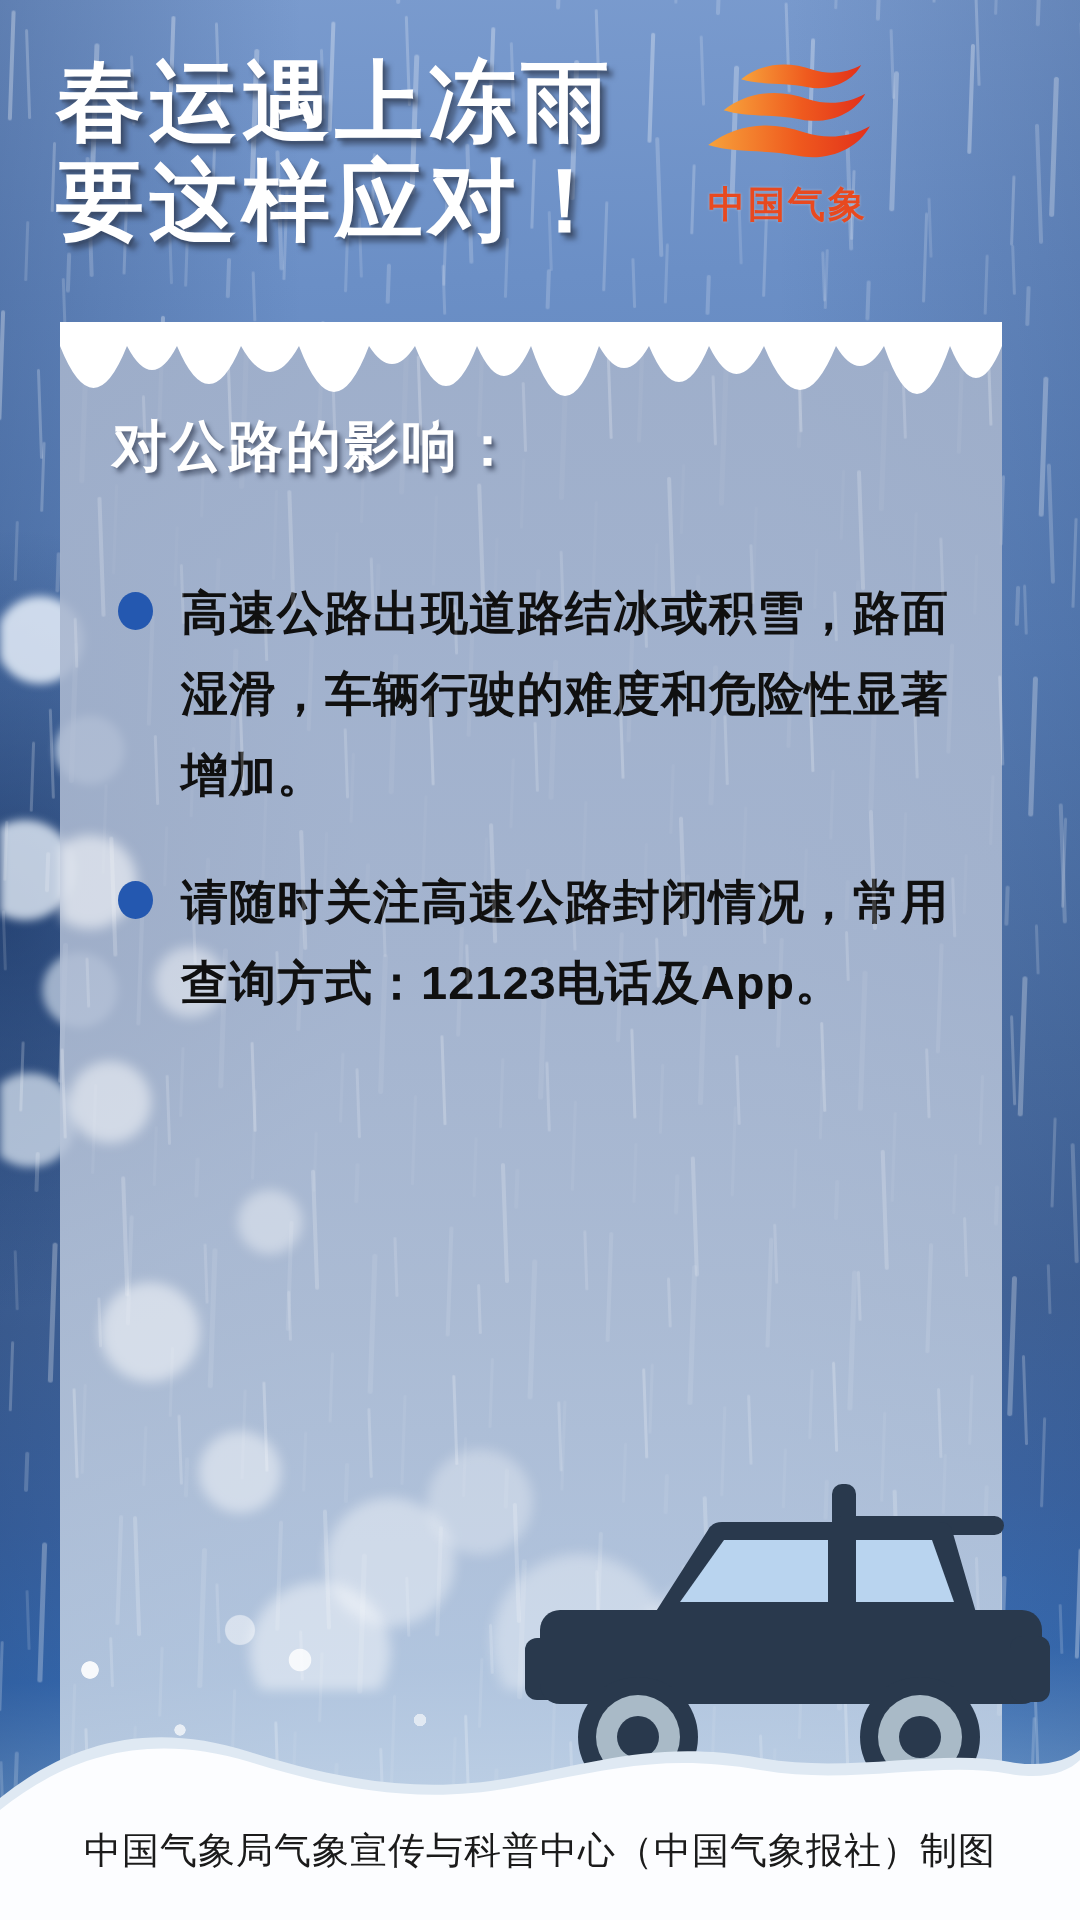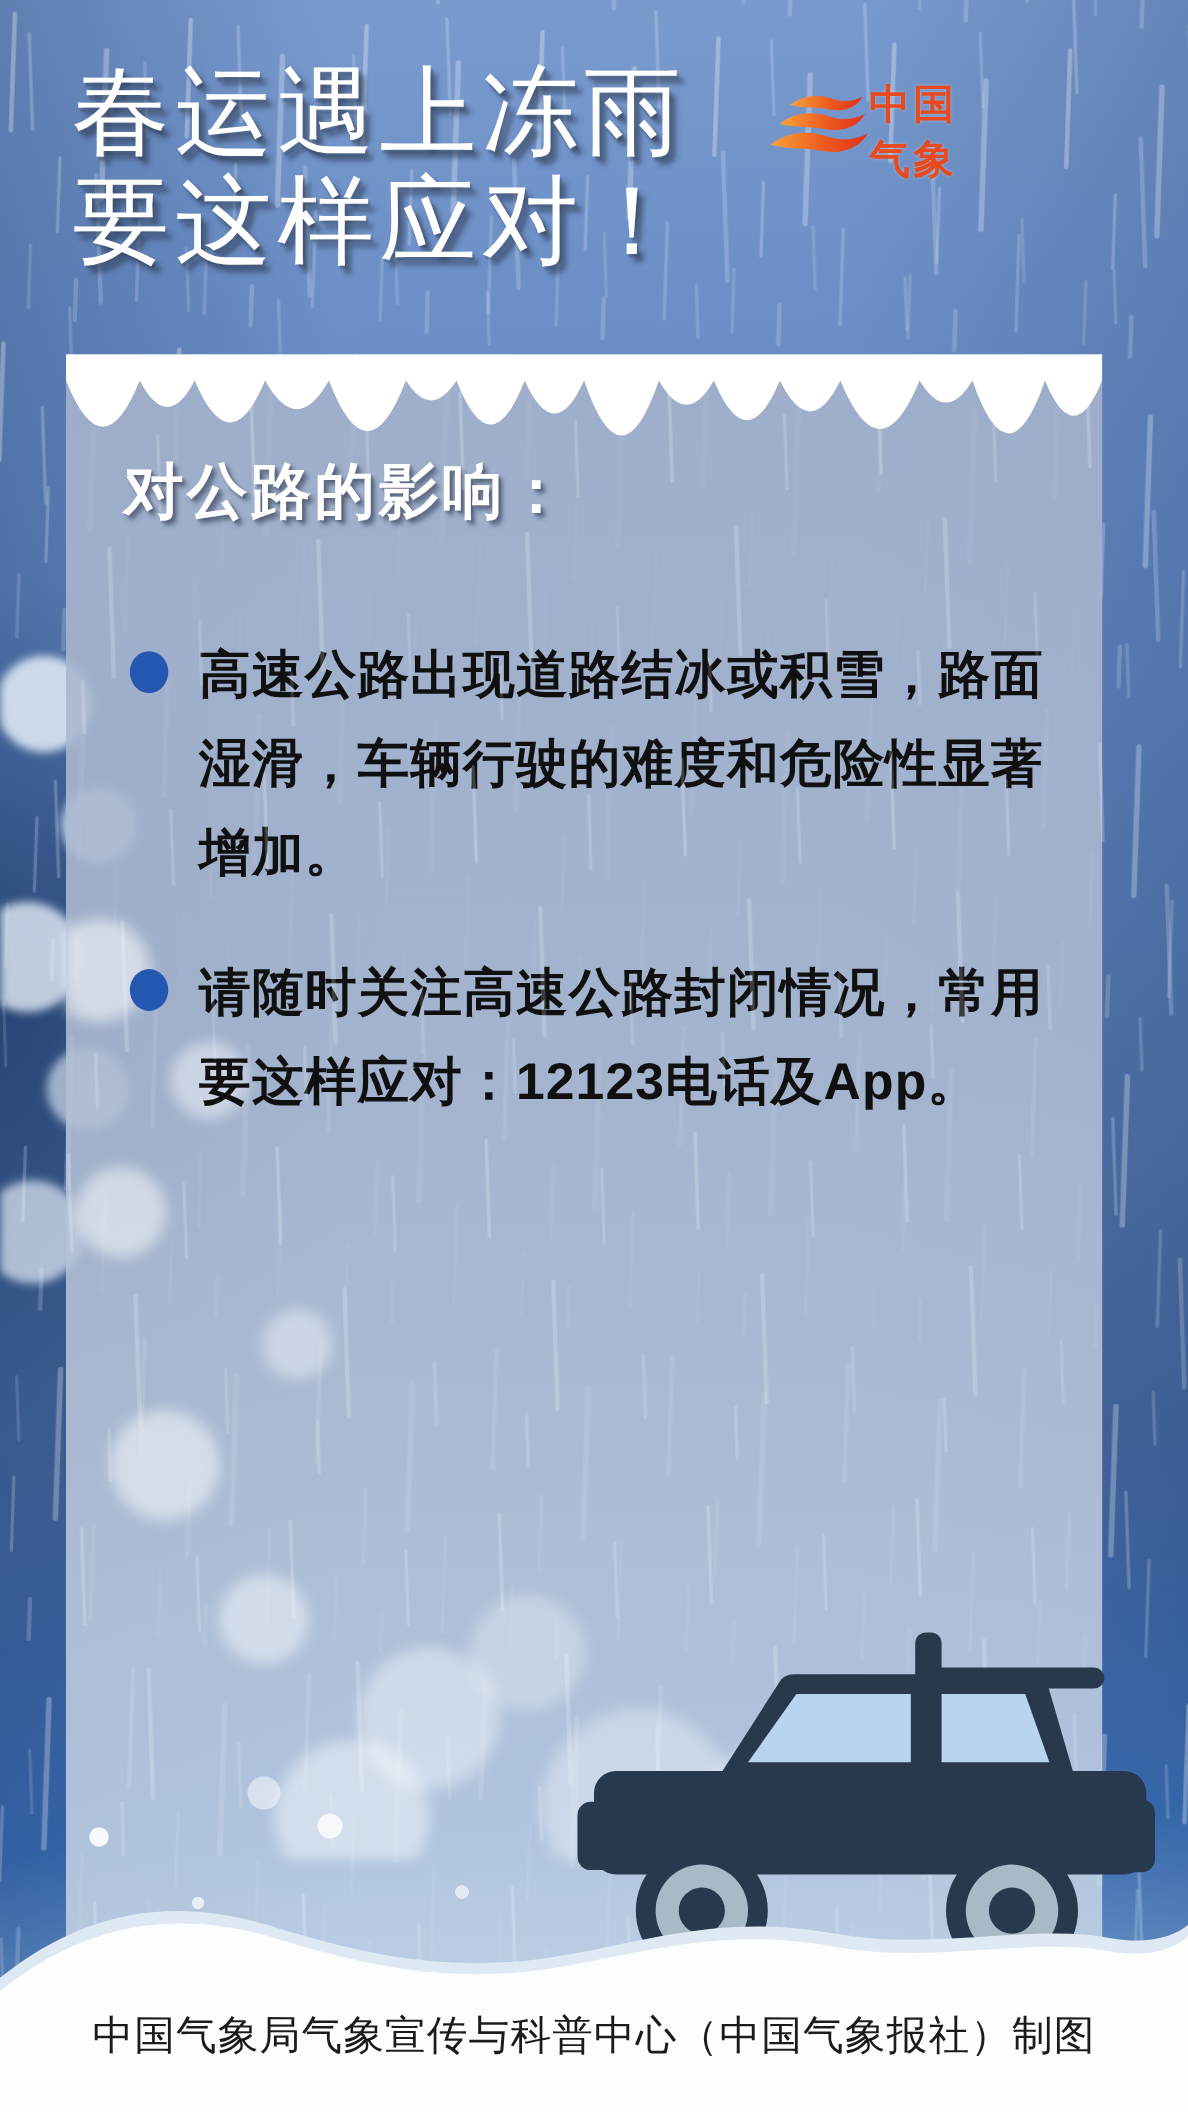--- a/index.html
+++ b/index.html
@@ -66,28 +66,28 @@
   .bullet-dot{
     flex:0 0 auto;width:35px;height:38px;border-radius:50%;
     background:#2458b0;margin:20px 28px 0 6px;
   }
   .bullet-text{
     white-space:pre-line;font-size:47px;line-height:81px;font-weight:700;
     color:#101010;letter-spacing:1px;width:800px;
   }
   
   .poster-title{
-    position:absolute;left:66px;top:52px;z-index:6;
-    white-space:pre-line;font-size:88px;line-height:99px;font-weight:400;
+    position:absolute;left:56px;top:52px;z-index:6;
+    white-space:pre-line;font-size:88px;line-height:99px;font-weight:700;
     color:#ffffff;letter-spacing:5px;
     text-shadow:6px 7px 5px rgba(44,54,76,.55), 2px 3px 2px rgba(44,54,76,.4);
   }
   .cma-logo{
     position:absolute;left:698px;top:60px;width:180px;z-index:6;
-    display:flex;align-items:center;
+    display:flex;flex-direction:column;align-items:center;
   }
   .cma-logo-text{
     margin-top:10px;font-size:37px;font-weight:900;color:#e8491f;letter-spacing:3px;
     text-shadow:0 0 3px rgba(255,235,225,.4);
   }
   
   .car-illustration{position:absolute;left:440px;top:1450px;z-index:7;}
   .bokeh{
     position:absolute;left:0;top:1600px;width:1080px;height:220px;z-index:6;
     background:
@@ -155,21 +155,21 @@
       <ul class="impact-list">
         <li class="impact-item">
           <span class="bullet-dot"></span>
           <span class="bullet-text">高速公路出现道路结冰或积雪，路面
 湿滑，车辆行驶的难度和危险性显著
 增加。</span>
         </li>
         <li class="impact-item">
           <span class="bullet-dot"></span>
           <span class="bullet-text">请随时关注高速公路封闭情况，常用
-要这样应对：12123电话及App。</span>
+查询方式：12123电话及App。</span>
         </li>
       </ul>
     </div>
   </div>
 
   <svg class="rain rain-b" width="1080" height="1920">
     <rect width="1080" height="1920" fill="url(#rainB)"></rect>
   </svg>
 
   <div class="poster-title">春运遇上冻雨

